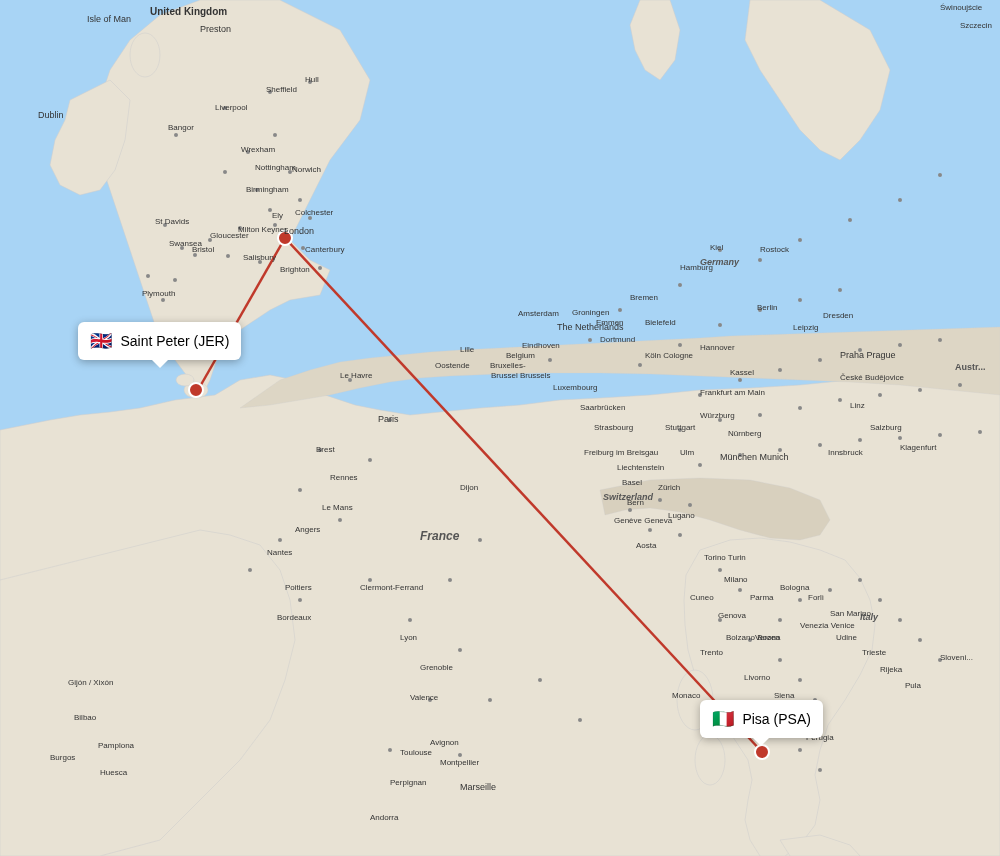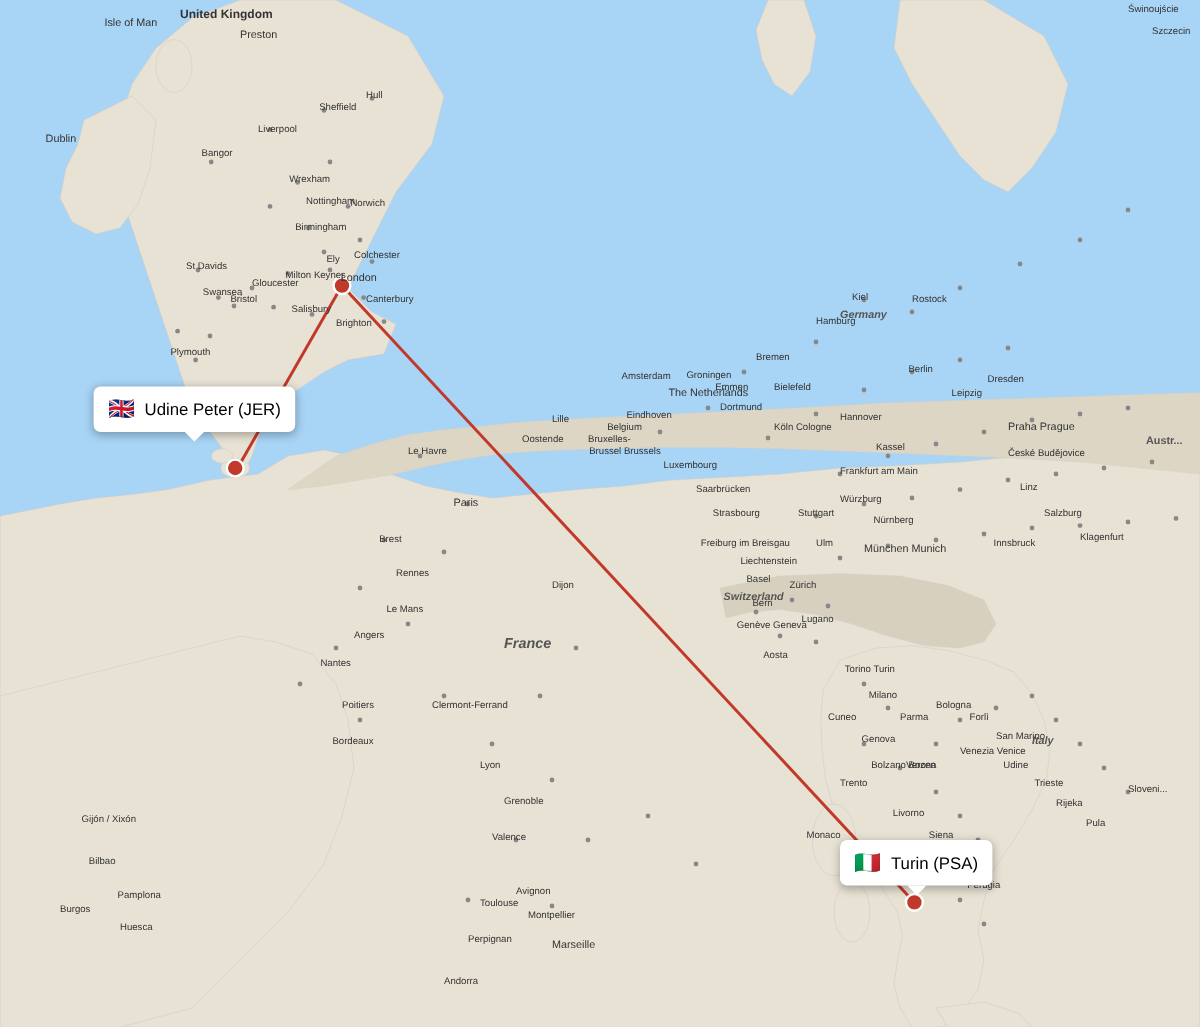--- a/index.html
+++ b/index.html
@@ -351,21 +351,21 @@
     <text x="672" y="698" font-size="8" fill="#333" font-family="Arial">Monaco</text>
 
     <circle cx="762" cy="752" r="7" fill="#c0392b" stroke="white" stroke-width="2"></circle>
 
     <circle cx="196" cy="390" r="7" fill="#c0392b" stroke="white" stroke-width="2"></circle>
 
   </svg>
 
   <div class="location-popup" id="popup-jer">
     <span class="flag-emoji">🇬🇧</span>
-    <span>Udine Peter (JER)</span>
+    <span>Saint Peter (JER)</span>
   </div>
 
   <div class="location-popup" id="popup-psa">
     <span class="flag-emoji">🇮🇹</span>
-    <span>Turin (PSA)</span>
+    <span>Pisa (PSA)</span>
   </div>
 
 </div>
 
 </body></html>

